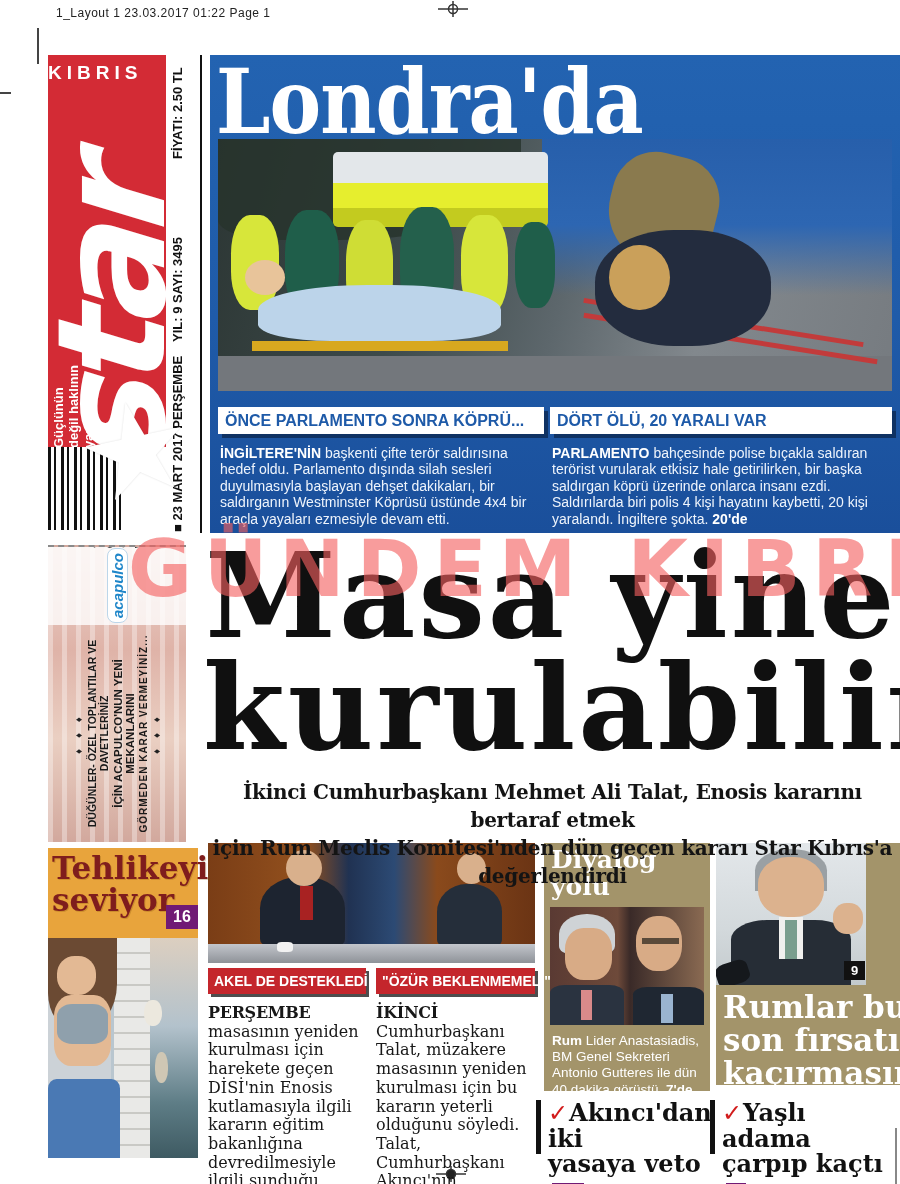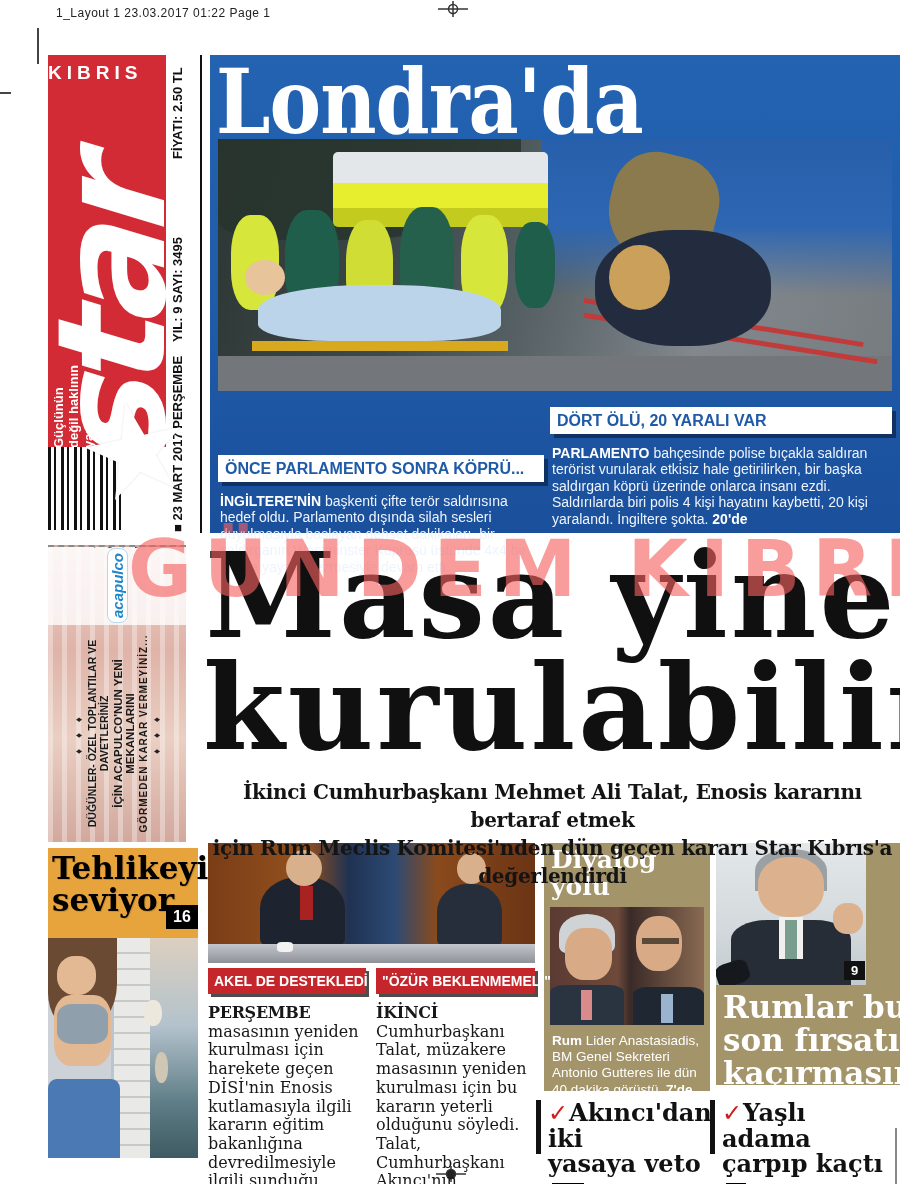--- a/index.html
+++ b/index.html
@@ -64,23 +64,23 @@
   .adl2{font-weight:bold;font-size:11.5px;margin:2px 0;}
   .adl3{font-weight:bold;font-size:10px;margin:2px 0;letter-spacing:1px;}
   .adband{width:74px;height:138px;background:rgba(255,255,255,.78);display:flex;
           flex-direction:row;align-items:center;justify-content:space-around;padding:0 2px;}
   .adbrand{color:#1f86c9;font-weight:bold;font-style:italic;font-size:15px;background:#fff;
            border-radius:8px;padding:1px 4px;border:1px solid #bcd6ea;}
   .adcontact{font-size:9px;font-weight:bold;color:#222;line-height:1.5;}
 
   
   .orangebox{left:48px;top:848px;width:150px;height:90px;background:#e8a43c;z-index:5;}
-  .orangettl{color:#000000;font-weight:bold;font-size:31px;line-height:1.02;padding:5px 0 0 4px;
+  .orangettl{color:#7f1d1d;font-weight:bold;font-size:31px;line-height:1.02;padding:5px 0 0 4px;
              text-shadow:1px 1px 0 rgba(120,70,0,.25);}
-  .pbadge{display:inline-block;background:#000000;color:#fff;font-weight:bold;font-size:14px;
+  .pbadge{display:inline-block;background:#701a75;color:#fff;font-weight:bold;font-size:14px;
           font-family:"Liberation Sans",sans-serif;padding:1px 6px;vertical-align:middle;}
   .badge16{left:166px;top:905px;z-index:6;font-size:16px;padding:3px 7px;}
 
   
   .redbar{background:#c4262c;height:26px;line-height:26px;color:#fff;font-weight:bold;
           font-size:14px;padding-left:6px;box-shadow:3px 3px 0 #4d4d4d;white-space:nowrap;z-index:8;}
   .artcol{font-size:16px;line-height:1.17;color:#181818;}
   .artcol b{letter-spacing:-.3px;}
 
   
@@ -165,21 +165,21 @@
       <div class="ps" style="left:5%;top:80%;width:38%;height:4%;background:#d8a81f;"></div>
       <div class="ps" style="left:0;bottom:0;width:100%;height:14%;background:#73777c;"></div>
       <div class="ps" style="right:4%;bottom:26%;width:42%;height:5px;background:#c23b3b;transform:rotate(9deg);"></div>
       <div class="ps" style="right:2%;bottom:20%;width:44%;height:5px;background:#c23b3b;transform:rotate(9deg);"></div>
       <div class="ps" style="right:26%;top:6%;width:16%;height:44%;background:#8a7a4e;border-radius:40% 40% 30% 50%;transform:rotate(14deg);"></div>
       <div class="ps" style="right:18%;top:36%;width:26%;height:46%;background:#232c3e;border-radius:45%;"></div>
       <div class="ps" style="right:33%;top:42%;width:9%;height:26%;background:#caa05a;border-radius:50%;"></div>
       <div class="ps" style="left:4%;top:48%;width:6%;height:14%;background:#e8c49a;border-radius:50%;"></div>
     </div>
 
-    <div class="abs" style="left:8px;top:352px;width:326px;margin-top:48px;">
+    <div class="abs" style="left:8px;top:352px;width:326px;">
       <div class="whbar">ÖNCE PARLAMENTO SONRA KÖPRÜ...</div>
       <p class="bluebody sans" style="margin:11px 0 0 2px;"><b>İNGİLTERE'NİN</b> <span>başkenti çifte terör saldırısına hedef oldu. Parlamento dışında silah sesleri duyulmasıyla başlayan dehşet dakikaları, bir saldırganın Westminster Köprüsü üstünde 4x4 bir araçla yayaları ezmesiyle devam etti.</span></p>
     </div>
 
     <div class="abs" style="left:340px;top:352px;width:342px;">
       <div class="whbar">DÖRT ÖLÜ, 20 YARALI VAR</div>
       <p class="bluebody sans" style="margin:11px 0 0 2px;"><b>PARLAMENTO</b> <span>bahçesinde polise bıçakla saldıran terörist vurularak etkisiz hale getirilirken, bir başka saldırgan köprü üzerinde onlarca insanı ezdi. Saldırılarda biri polis 4 kişi hayatını kaybetti, 20 kişi yaralandı. İngiltere şokta.</span> <b>20'de</b></p>
     </div>
   </div>
 

